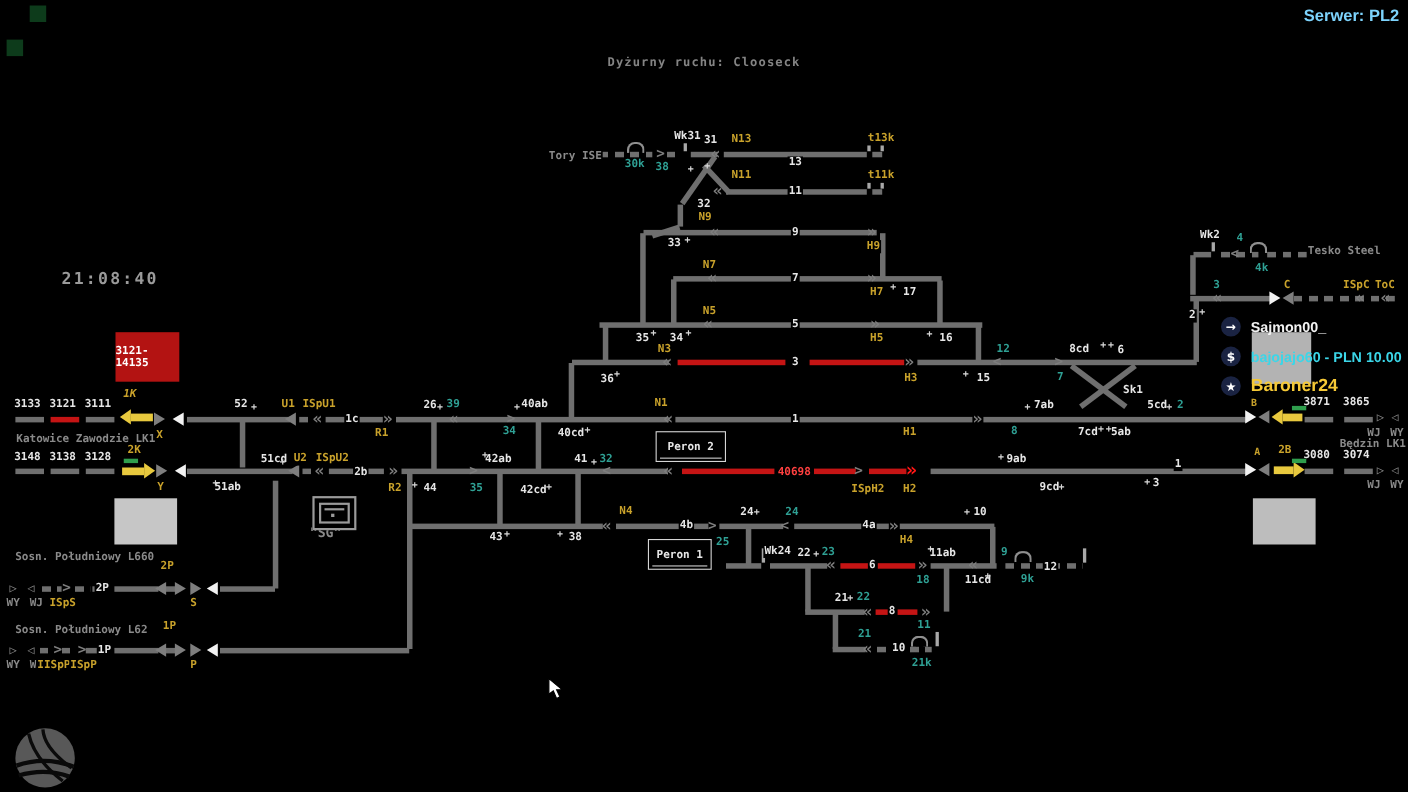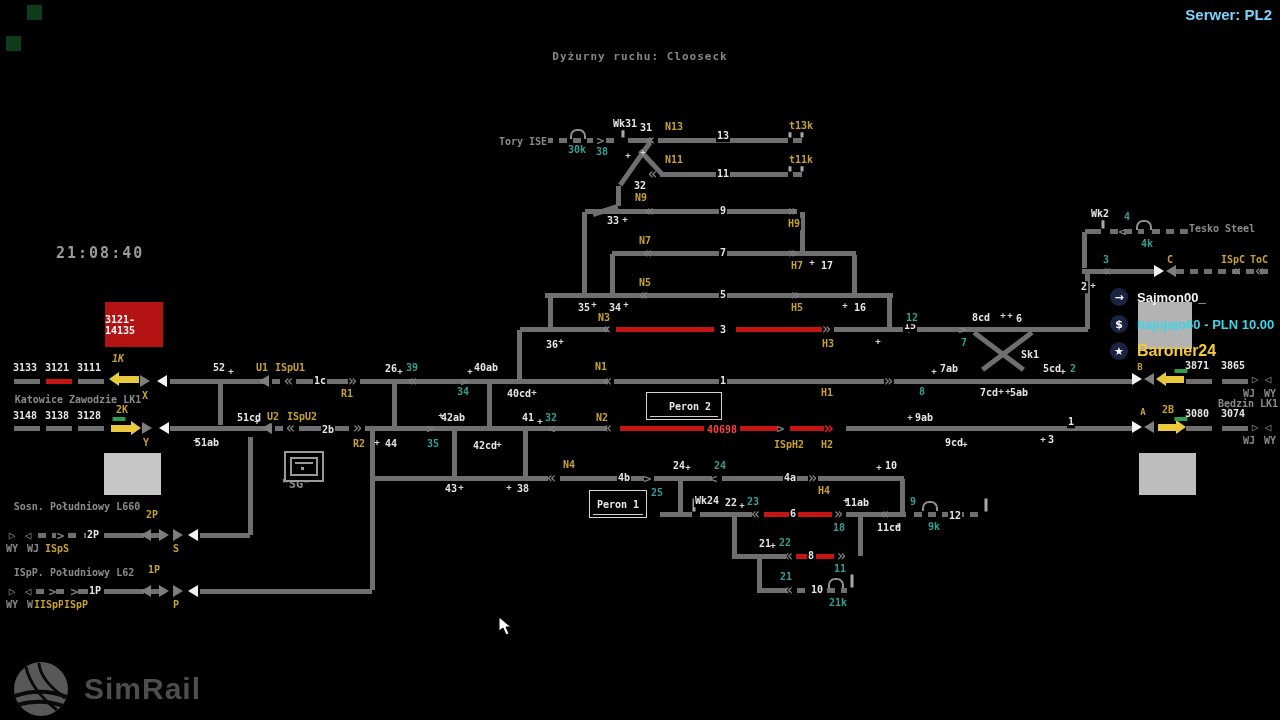--- a/index.html
+++ b/index.html
@@ -65,21 +65,21 @@
 
   <div id="train-number-box">3121-14135</div>
 
   <div id="schematic">
       <div class="lbl" style="left: 523px; top: 142px; color: rgb(138, 138, 138);">Tory ISE</div>
       <div class="lbl" style="left: 577px; top: 150px; color: rgb(47, 161, 149);">30k</div>
       <div class="lbl" style="left: 602px; top: 152px; color: rgb(47, 161, 149);">38</div>
       <div class="lbl" style="left: 625px; top: 124px; color: rgb(230, 230, 230);">Wk31</div>
       <div class="lbl" style="left: 646px; top: 128px; color: rgb(230, 230, 230);">31</div>
       <div class="lbl" style="left: 674px; top: 127px; color: rgb(201, 162, 43);">N13</div>
-      <div class="lbl" style="left: 723px; top: 136px; color: rgb(230, 230, 230); text-align: right;">13</div>
+      <div class="lbl" style="left: 723px; top: 148px; color: rgb(230, 230, 230); text-align: right;">13</div>
       <div class="lbl" style="left: 801px; top: 126px; color: rgb(201, 162, 43);">t13k</div>
       <div class="lbl" style="left: 674px; top: 160px; color: rgb(201, 162, 43);">N11</div>
       <div class="lbl" style="left: 723px; top: 174px; color: rgb(230, 230, 230);">11</div>
       <div class="lbl" style="left: 801px; top: 160px; color: rgb(201, 162, 43);">t11k</div>
       <div class="lbl" style="left: 640px; top: 186px; color: rgb(230, 230, 230);">32</div>
       <div class="lbl" style="left: 641px; top: 198px; color: rgb(201, 162, 43);">N9</div>
       <div class="lbl" style="left: 613px; top: 221px; color: rgb(230, 230, 230);">33</div>
       <div class="lbl" style="left: 723px; top: 211px; color: rgb(230, 230, 230);">9</div>
       <div class="lbl" style="left: 794px; top: 224px; color: rgb(201, 162, 43);">H9</div>
       <div class="lbl" style="left: 645px; top: 241px; color: rgb(201, 162, 43);">N7</div>
@@ -89,21 +89,21 @@
       <div class="lbl" style="left: 645px; top: 283px; color: rgb(201, 162, 43);">N5</div>
       <div class="lbl" style="left: 723px; top: 295px; color: rgb(230, 230, 230);">5</div>
       <div class="lbl" style="left: 797px; top: 308px; color: rgb(201, 162, 43);">H5</div>
       <div class="lbl" style="left: 584px; top: 308px; color: rgb(230, 230, 230);">35</div>
       <div class="lbl" style="left: 615px; top: 308px; color: rgb(230, 230, 230);">34</div>
       <div class="lbl" style="left: 860px; top: 308px; color: rgb(230, 230, 230);">16</div>
       <div class="lbl" style="left: 604px; top: 318px; color: rgb(201, 162, 43);">N3</div>
       <div class="lbl" style="left: 723px; top: 330px; color: rgb(230, 230, 230);">3</div>
       <div class="lbl" style="left: 828px; top: 344px; color: rgb(201, 162, 43);">H3</div>
       <div class="lbl" style="left: 552px; top: 345px; color: rgb(230, 230, 230);">36</div>
-      <div class="lbl" style="left: 894px; top: 326px; color: rgb(230, 230, 230); margin-left: 16px;">15</div>
+      <div class="lbl" style="left: 894px; top: 344px; color: rgb(230, 230, 230);">15</div>
       <div class="lbl" style="left: 912px; top: 318px; color: rgb(47, 161, 149);">12</div>
       <div class="lbl" style="left: 981px; top: 318px; color: rgb(230, 230, 230);">8cd</div>
       <div class="lbl" style="left: 1019px; top: 319px; color: rgb(230, 230, 230);">6</div>
       <div class="lbl" style="left: 964px; top: 343px; color: rgb(47, 161, 149);">7</div>
       <div class="lbl" style="left: 1030px; top: 355px; color: rgb(230, 230, 230);">Sk1</div>
       <div class="lbl" style="left: 949px; top: 369px; color: rgb(230, 230, 230);">7ab</div>
       <div class="lbl" style="left: 1052px; top: 369px; color: rgb(230, 230, 230);">5cd</div>
       <div class="lbl" style="left: 1073px; top: 369px; color: rgb(47, 161, 149);">2</div>
       <div class="lbl" style="left: 989px; top: 393px; color: rgb(230, 230, 230);">7cd</div>
       <div class="lbl" style="left: 1019px; top: 393px; color: rgb(230, 230, 230);">5ab</div>
@@ -201,21 +201,21 @@
       <div class="lbl" style="left: 786px; top: 577px; color: rgb(47, 161, 149);">21</div>
       <div class="lbl" style="left: 817px; top: 590px; color: rgb(230, 230, 230);">10</div>
       <div class="lbl" style="left: 838px; top: 603px; color: rgb(47, 161, 149);">21k</div>
       <div class="lbl" style="left: 77px; top: 507px; color: rgb(138, 138, 138);">Sosn. Południowy L660</div>
       <div class="lbl" style="left: 152px; top: 515px; color: rgb(201, 162, 43);">2P</div>
       <div class="lbl" style="left: 93px; top: 535px; color: rgb(230, 230, 230);">2P</div>
       <div class="lbl" style="left: 176px; top: 549px; color: rgb(201, 162, 43);">S</div>
       <div class="lbl" style="left: 12px; top: 549px; color: rgb(138, 138, 138);">WY</div>
       <div class="lbl" style="left: 33px; top: 549px; color: rgb(138, 138, 138);">WJ</div>
       <div class="lbl" style="left: 57px; top: 549px; color: rgb(201, 162, 43);">ISpS</div>
-      <div class="lbl" style="left: 74px; top: 573px; color: rgb(138, 138, 138);">ISpP. Południowy L62</div>
+      <div class="lbl" style="left: 74px; top: 573px; color: rgb(138, 138, 138);">Sosn. Południowy L62</div>
       <div class="lbl" style="left: 154px; top: 570px; color: rgb(201, 162, 43);">1P</div>
       <div class="lbl" style="left: 95px; top: 591px; color: rgb(230, 230, 230);">1P</div>
       <div class="lbl" style="left: 176px; top: 605px; color: rgb(201, 162, 43);">P</div>
       <div class="lbl" style="left: 12px; top: 605px; color: rgb(138, 138, 138);">WY</div>
       <div class="lbl" style="left: 33px; top: 605px; color: rgb(138, 138, 138);">WJ</div>
       <div class="lbl" style="left: 49px; top: 605px; color: rgb(201, 162, 43);">IISpP</div>
       <div class="lbl" style="left: 76px; top: 605px; color: rgb(201, 162, 43);">ISpP</div>
       <div class="trk d" style="left: 545px; top: 138px; width: 48px;"></div>
       <div class="trk d" style="left: 606px; top: 138px; width: 14px;"></div>
       <div class="trk h" style="left: 628px; top: 138px; width: 24px;"></div>
@@ -453,21 +453,21 @@
       <div class="plus" style="left: 509px; top: 487px;">+</div>
       <div class="plus" style="left: 1043px; top: 439px;">+</div>
       <div class="gdash" style="left: 119px; top: 419px;"></div>
       <div class="gdash" style="left: 1181px; top: 371px;"></div>
       <div class="gdash" style="left: 1181px; top: 419px;"></div>
       <div class="gbox" style="left: 104px; top: 453px; width: 57px; height: 42px; background: rgb(198, 198, 198);"></div>
       <div class="gbox" style="left: 1139px; top: 453px; width: 57px; height: 42px; background: rgb(189, 189, 189);"></div>
       <div class="gbox" style="left: 1138px; top: 302px; width: 54px; height: 47px; background: rgb(179, 179, 179);"></div>
       <div class="gsq" style="left: 27px; top: 5px;"></div>
       <div class="gsq" style="left: 6px; top: 36px;"></div>
-      <div class="peron" style="left: 646px; top: 392px; width: 62px; height: 26px; padding-left: 12px;">Peron 2</div>
+      <div class="peron" style="left: 596px; top: 392px; width: 62px; height: 26px;">Peron 2</div>
       <div class="peron" style="left: 589px; top: 490px; width: 56px; height: 26px;">Peron 1</div>
     </div>
 
   <div id="sg-indicator">
     <div id="sg-inner">
       <div class="line"></div>
       <div class="dot"></div>
     </div>
   </div>
 
@@ -485,20 +485,19 @@
   </div>
 
   <div id="logo">
     <svg width="58" height="58" viewBox="0 0 58 58">
       <circle cx="29" cy="29" r="27" fill="#585858"></circle>
       <path d="M3 36 Q29 27 55 37" stroke="#0a0a0a" stroke-width="4" fill="none"></path>
       <path d="M5 45 Q29 38 51 46" stroke="#0a0a0a" stroke-width="4" fill="none"></path>
       <path d="M14 7 Q19 30 45 50" stroke="#0a0a0a" stroke-width="3" fill="none"></path>
       <path d="M27 3 Q28 20 53 38" stroke="#0a0a0a" stroke-width="3" fill="none"></path>
     </svg>
-    <div id="logo-text">SimRail</div>
   </div>
 
   <svg id="cursor" width="14" height="20" viewBox="0 0 14 20">
     <path d="M1 1 L1 15 L5 12 L8 19 L11 17.5 L8 11 L13 11 Z" fill="#fff" stroke="#000" stroke-width="1"></path>
   </svg>
 
 </div>
 
 </body></html>

